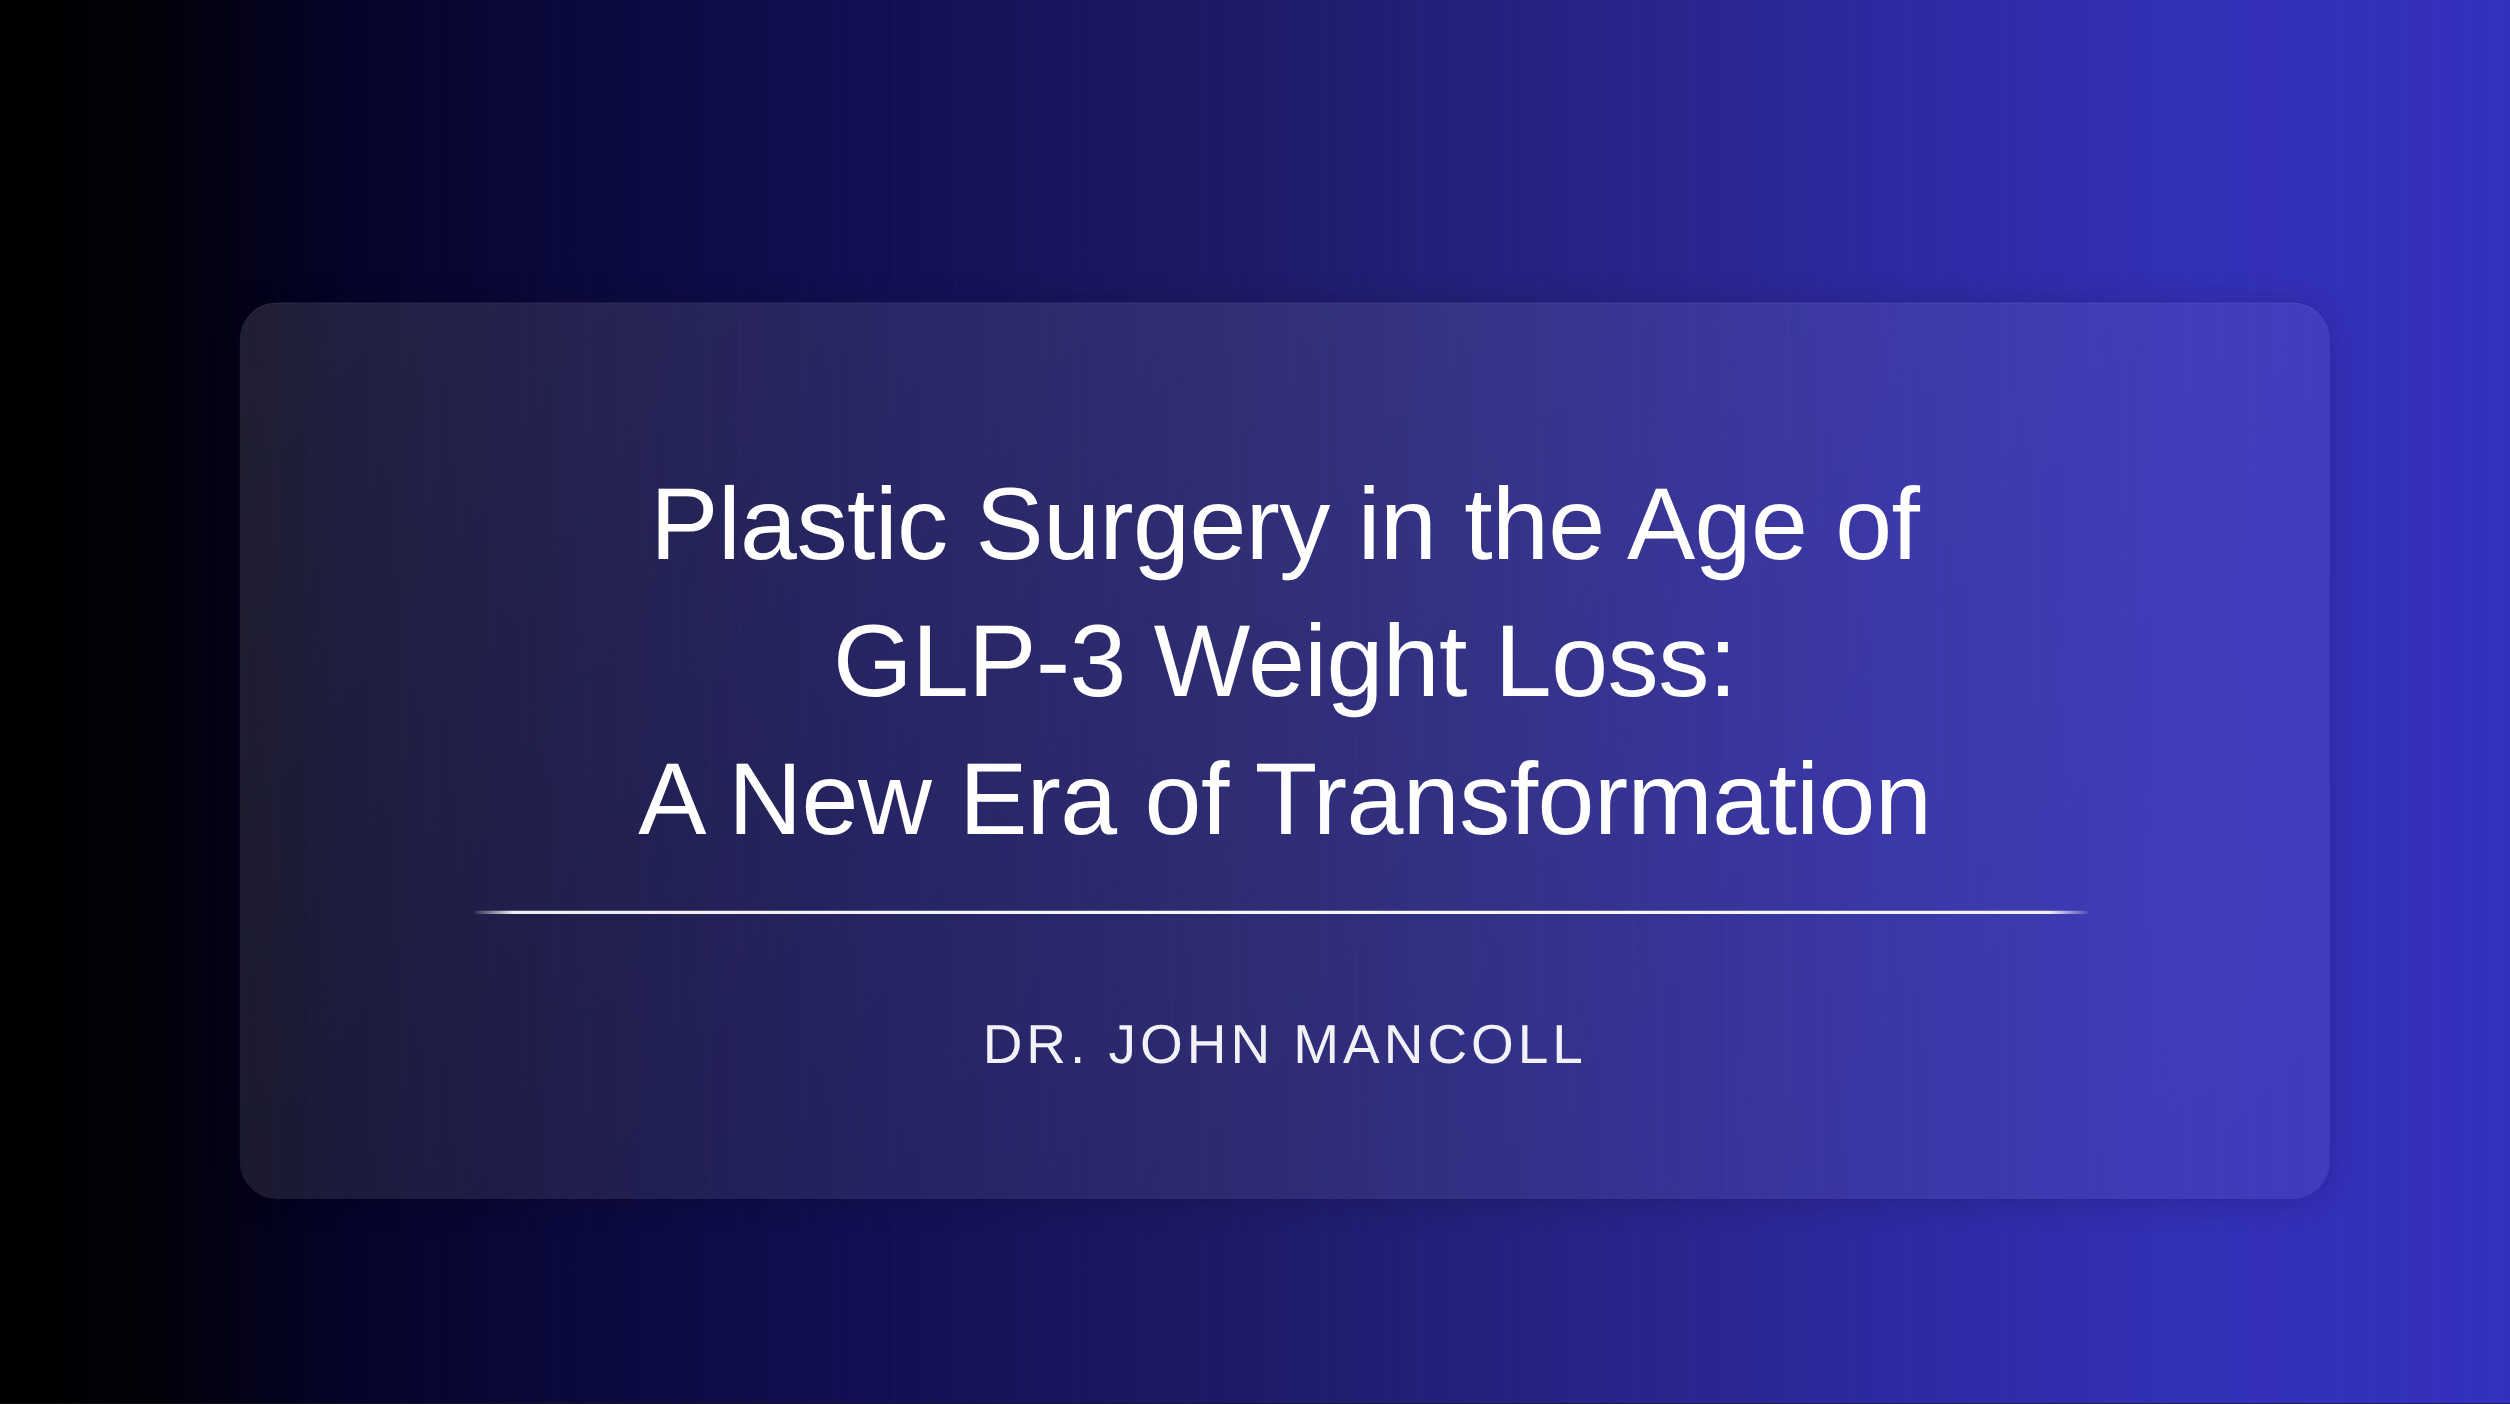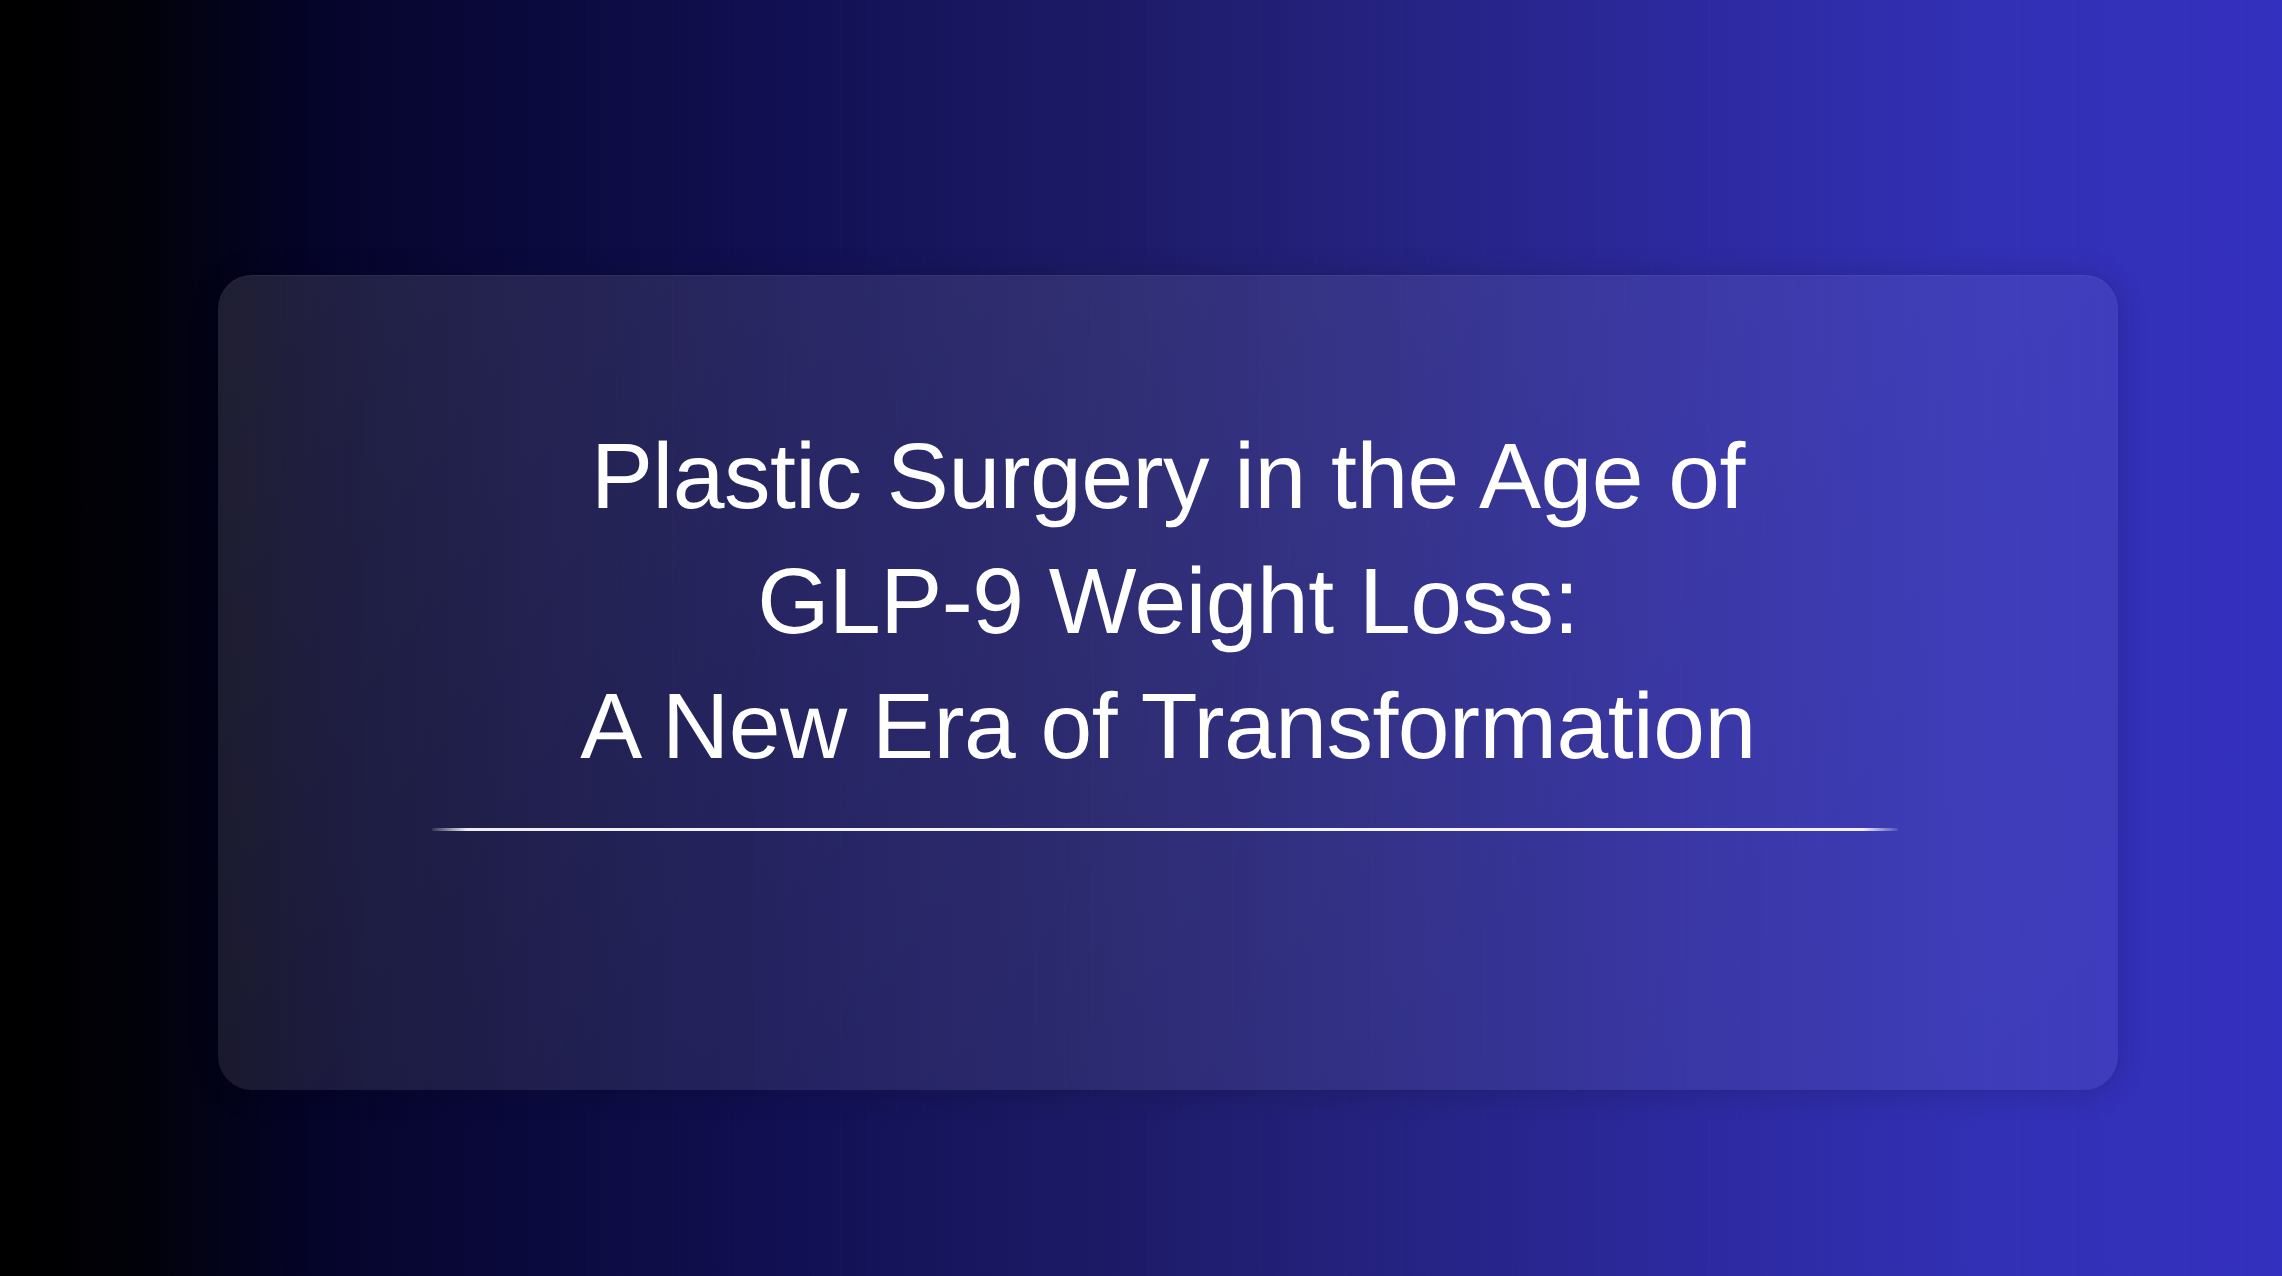--- a/index.html
+++ b/index.html
@@ -132,22 +132,23 @@
 </style>
 </head>
 <body>
 
 <div id="stage">
 
   <div id="slide-card">
     <div id="card-content">
 
       <h1 id="slide-title">Plastic Surgery in the Age of
-GLP-9 Weight Loss:
+GLP-3 Weight Loss:
 A New Era of Transformation</h1>
 
       <div id="title-divider"></div>
 
+      <div id="slide-author">DR. JOHN MANCOLL</div>
 
     </div>
   </div>
 
 </div>
 
 </body></html>

